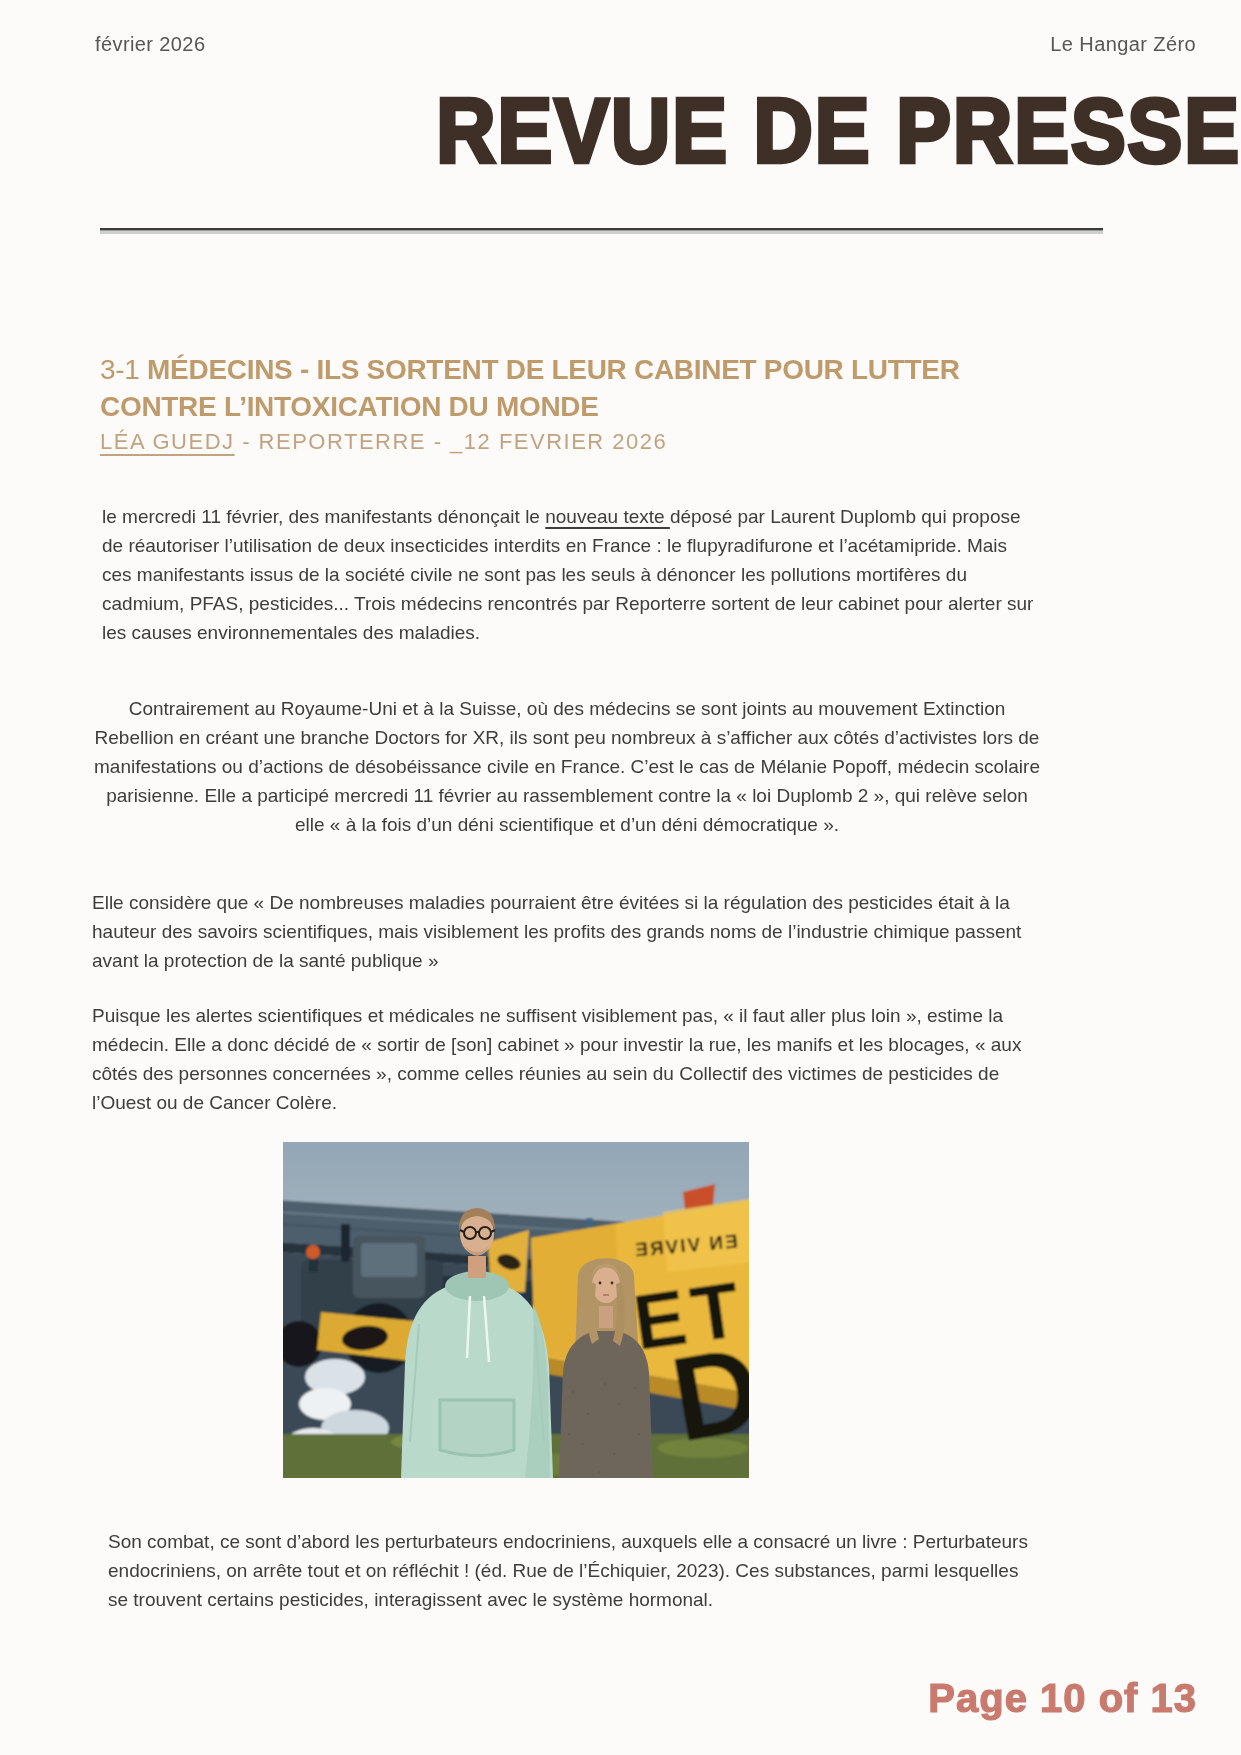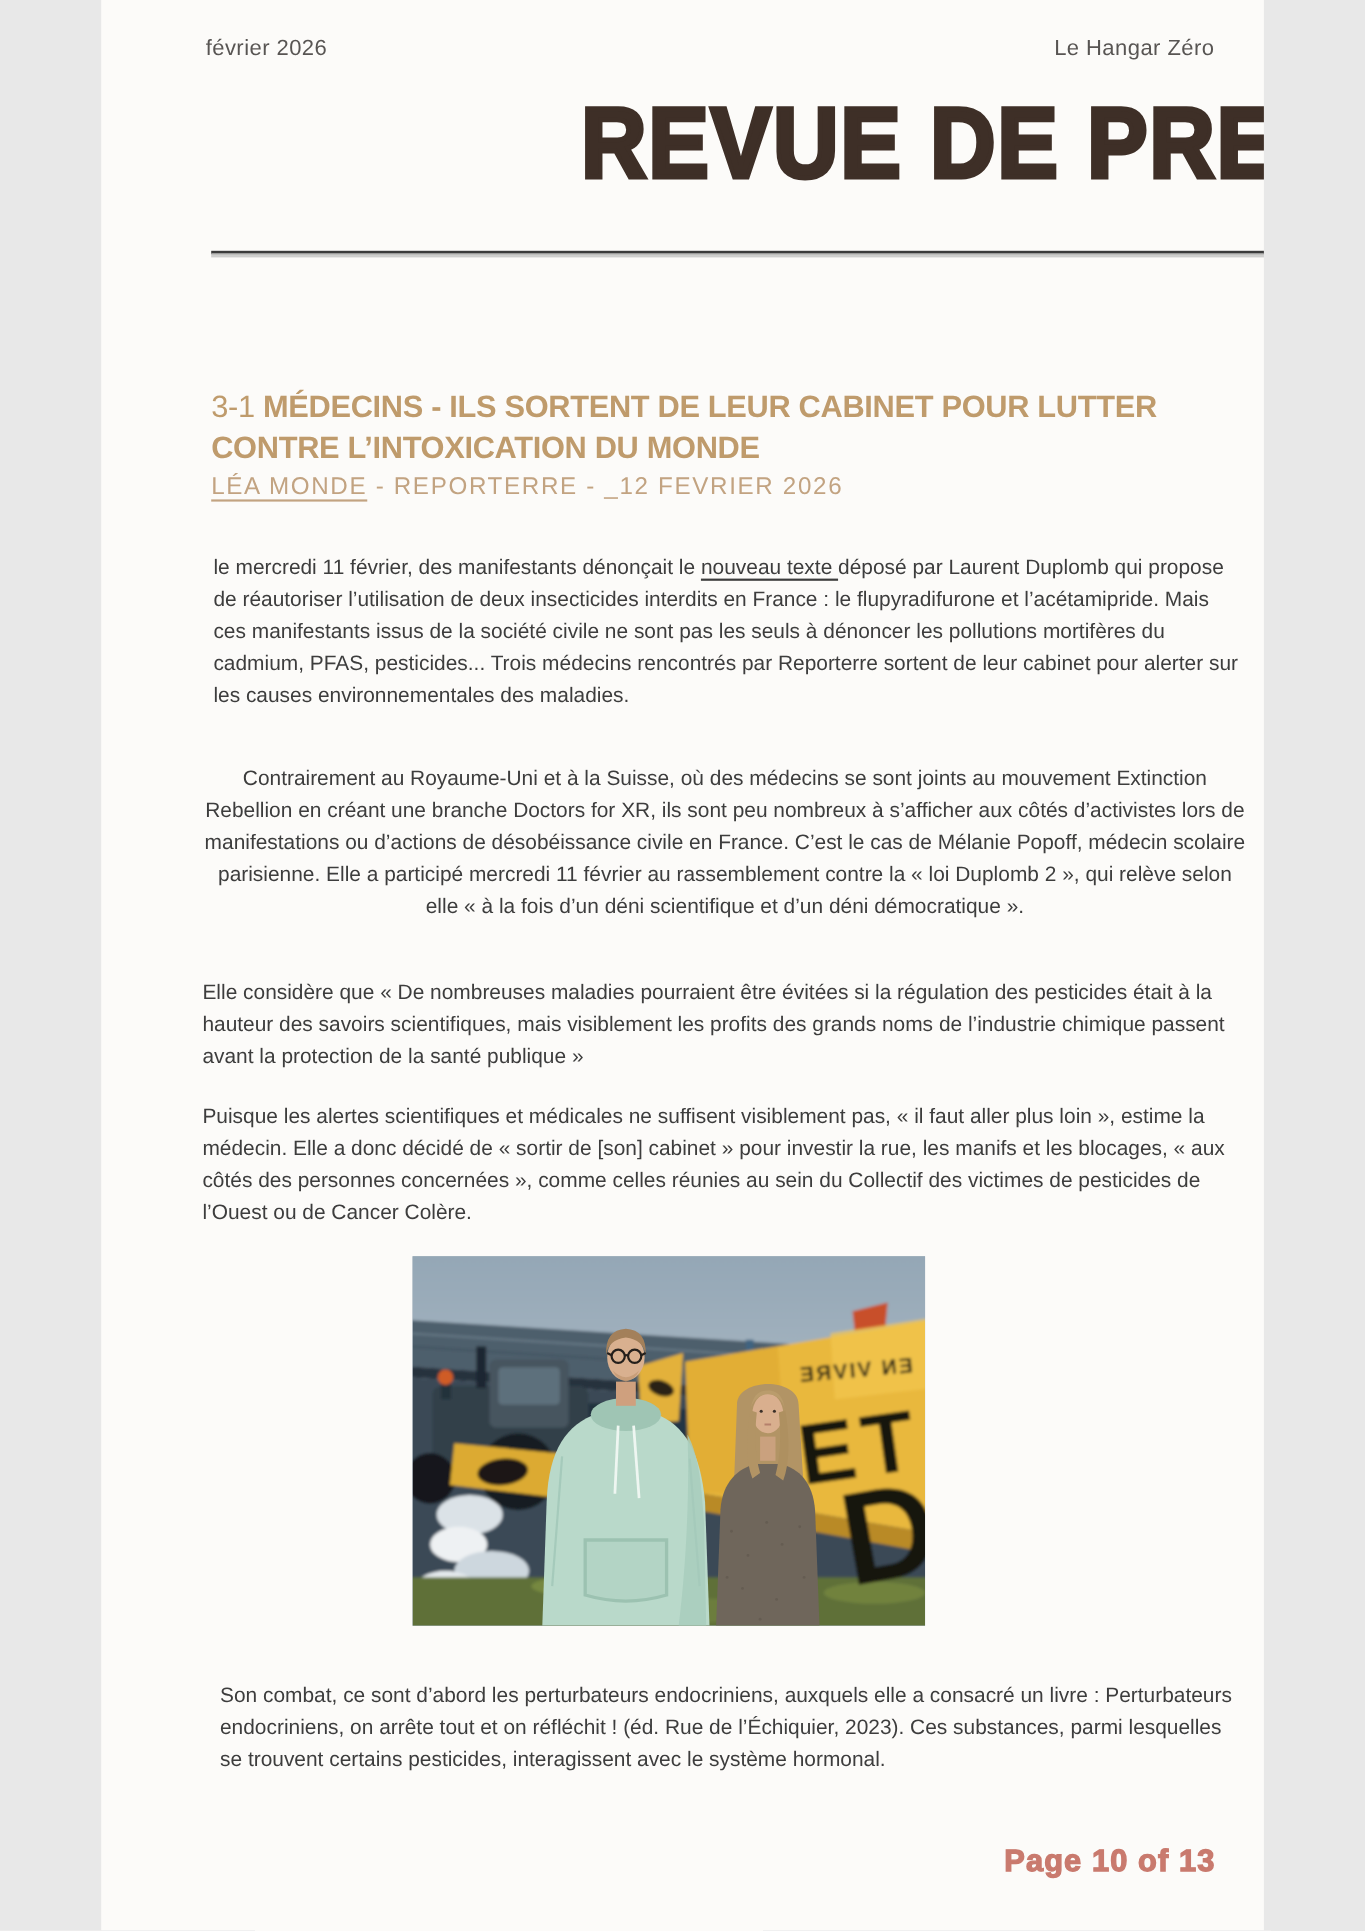--- a/index.html
+++ b/index.html
@@ -1,17 +1,17 @@
 <!DOCTYPE html>
 <html><head>
 <meta charset="utf-8">
 <style>
   html,body{margin:0;padding:0;background:#e8e8e8;}
   .page{
-    position:relative;width:1057px;height:1755px;margin:0 auto;
+    position:relative;width:1241px;height:1755px;margin:0 auto;
     background:#fcfbf9;overflow:hidden;
     font-family:"Liberation Sans",sans-serif;color:#3c3c3c;
   }
   .abs{position:absolute;}
   .hdr{font-size:20px;color:#585553;letter-spacing:.4px;font-weight:400;}
   .hdr-date{left:95px;top:33px;}
   .hdr-site{top:33px;right:45px;}
   .masthead{left:0;top:86px;width:1241px;text-align:right;}
   .masthead-title{
     display:inline-block;font-size:82px;font-weight:800;line-height:1;
@@ -35,42 +35,42 @@
   .para{font-size:19px;line-height:29px;color:#3d3d3d;}
   .intro{left:102px;top:502px;width:935px;}
   .p0{left:92px;top:694px;width:950px;text-align:center;}
   .p1{left:92px;top:888px;width:950px;}
   .p2{left:92px;top:1001px;width:950px;}
   .closing{left:108px;top:1527px;width:935px;}
   .textlink{text-decoration:underline;text-underline-offset:4px;text-decoration-thickness:1.5px;cursor:pointer;text-align:center;}
   .photo{left:283px;top:1142px;width:466px;height:336px;overflow:hidden;background:#9aabb8;}
   .photo svg{display:block;width:100%;height:100%;}
   .footer{
-    top:1676px;right:44px;font-size:28px;font-weight:800;color:#c97a6e;
+    top:1676px;right:44px;font-size:40px;font-weight:800;color:#c97a6e;
     -webkit-text-stroke:1.2px #c97a6e;letter-spacing:1px;white-space:nowrap;text-align:right;
   }
 </style>
 </head>
 <body>
 
 <div class="page">
 
   <div class="abs hdr hdr-date">février 2026</div>
   <div class="abs hdr hdr-site">Le Hangar Zéro</div>
 
   <div class="abs masthead">
     <span class="masthead-title">REVUE DE PRESSE</span>
   </div>
 
   <div class="abs rule"></div>
 
 
   <h2 class="abs art-title"><span class="art-num">3-1</span> <span>MÉDECINS - ILS SORTENT DE LEUR CABINET POUR LUTTER CONTRE L’INTOXICATION DU MONDE</span></h2>
 
-  <div class="abs byline"><span class="uline">LÉA MONDE</span><span> - </span><span>REPORTERRE</span><span> - </span><span>_</span><span>12 FEVRIER 2026</span></div>
+  <div class="abs byline"><span class="uline">LÉA GUEDJ</span><span> - </span><span>REPORTERRE</span><span> - </span><span>_</span><span>12 FEVRIER 2026</span></div>
 
   <div class="abs para intro"><span>le mercredi 11 février, des manifestants dénonçait le </span><span class="textlink">nouveau texte </span><span>déposé par Laurent Duplomb qui propose de réautoriser l’utilisation de deux insecticides interdits en France : le flupyradifurone et l’acétamipride. Mais ces manifestants issus de la société civile ne sont pas les seuls à dénoncer les pollutions mortifères du cadmium, PFAS, pesticides... Trois médecins rencontrés par Reporterre sortent de leur cabinet pour alerter sur les causes environnementales des maladies.</span></div>
 
   <div class="abs para p0">Contrairement au Royaume-Uni et à la Suisse, où des médecins se sont joints au mouvement Extinction Rebellion en créant une branche Doctors for XR, ils sont peu nombreux à s’afficher aux côtés d’activistes lors de manifestations ou d’actions de désobéissance civile en France. C’est le cas de Mélanie Popoff, médecin scolaire parisienne. Elle a participé mercredi 11 février au rassemblement contre la « loi Duplomb 2 », qui relève selon elle « à la fois d’un déni scientifique et d’un déni démocratique ».</div>
   <div class="abs para p1">Elle considère que « De nombreuses maladies pourraient être évitées si la régulation des pesticides était à la hauteur des savoirs scientifiques, mais visiblement les profits des grands noms de l’industrie chimique passent avant la protection de la santé publique »</div>
   <div class="abs para p2">Puisque les alertes scientifiques et médicales ne suffisent visiblement pas, « il faut aller plus loin », estime la médecin. Elle a donc décidé de « sortir de [son] cabinet » pour investir la rue, les manifs et les blocages, « aux côtés des personnes concernées », comme celles réunies au sein du Collectif des victimes de pesticides de l’Ouest ou de Cancer Colère.</div>
 
   <div class="abs photo">
     <svg viewBox="0 0 466 336" preserveAspectRatio="none">
       <defs>

